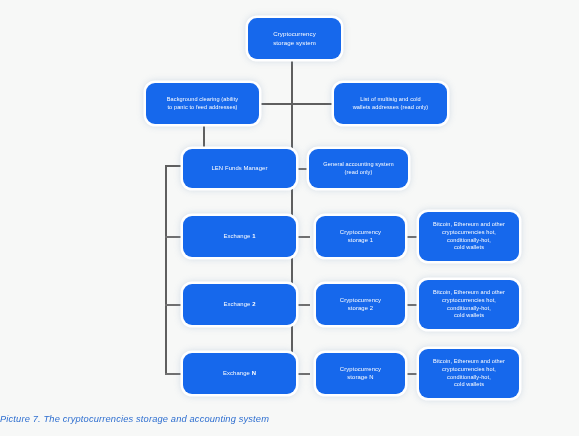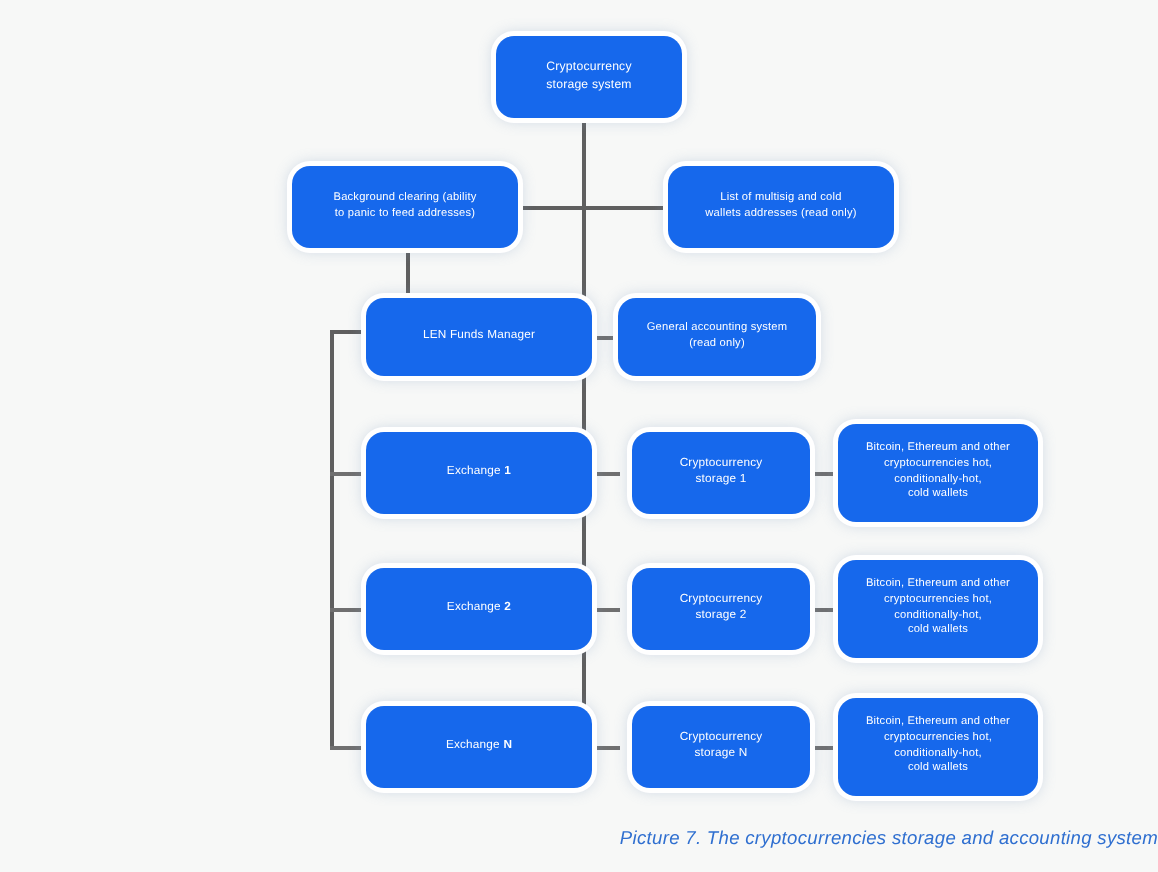--- a/index.html
+++ b/index.html
@@ -59,21 +59,21 @@
   .f65 { font-size: 5.9px; }
 
   .node b { font-weight: 700; }
 
   
   #caption {
     position: absolute;
     left: 0;
     top: 414px;
     width: 579px;
-    text-align: right;
+    text-align: left;
     font-style: italic;
     font-size: 9.3px;
     color: #2f6fd0;
     letter-spacing: .15px;
     z-index: 4;
   }
 </style>
 </head>
 <body>
 

